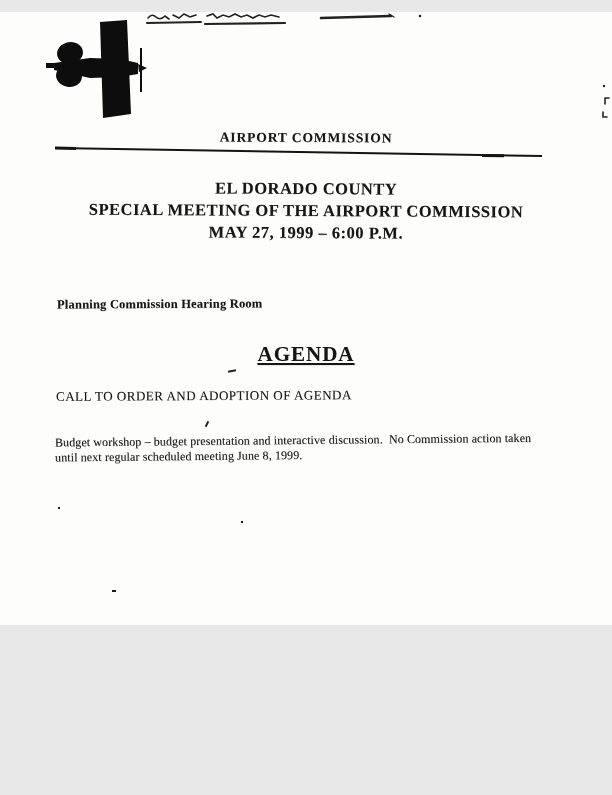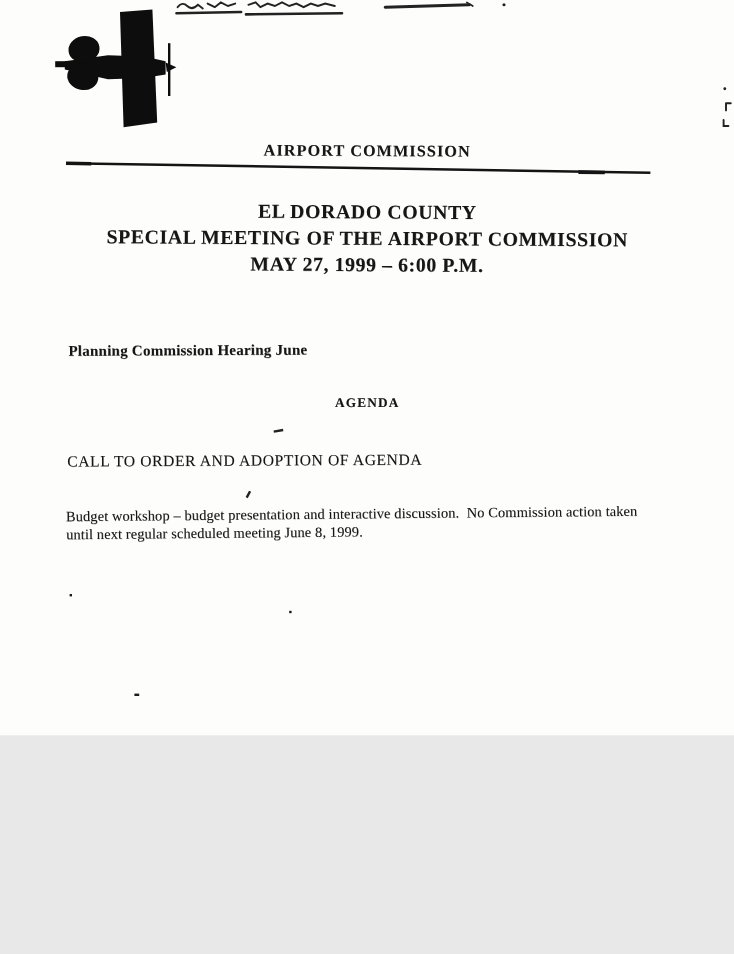--- a/index.html
+++ b/index.html
@@ -1,30 +1,30 @@
 <!DOCTYPE html>
 <html><head>
 <meta charset="utf-8">
 <style>
   html,body{margin:0;padding:0;background:#e8e8e8;}
   .page{
-    position:relative;width:612px;height:613px;margin:0 auto;
+    position:relative;width:612px;height:613px;margin:12px auto;
     background:#fdfdfc;overflow:hidden;
     font-family:"Liberation Serif",serif;color:#161616;
   }
   .abs{position:absolute;}
   .center{left:0;width:100%;text-align:center;}
   .ink{color:#161616;text-shadow:0.3px 0.3px 0 rgba(0,0,0,0.30);}
 
   .header-title{top:118px;font-weight:bold;font-size:13.5px;letter-spacing:0.9px;transform:rotate(0.3deg);}
   .rule-svg{left:52px;top:128px;}
 
   .meeting-title{top:166px;font-weight:bold;font-size:16.5px;line-height:22px;letter-spacing:0.5px;transform:rotate(0.35deg);}
   .location{left:57px;top:256px;font-weight:bold;font-size:12.5px;line-height:14.6px;letter-spacing:0.2px;white-space:pre-wrap;transform:rotate(-0.3deg);}
-  .agenda-heading{top:330px;font-weight:bold;font-size:11px;letter-spacing:1px;}
+  .agenda-heading{top:330px;font-weight:bold;font-size:21px;letter-spacing:1px;text-decoration:underline;}
   .call-to-order{left:56px;top:376px;font-size:13px;letter-spacing:0.5px;transform:rotate(-0.3deg);}
   .workshop{left:55px;top:421px;width:500px;font-size:12px;line-height:14.6px;letter-spacing:0.1px;white-space:pre-wrap;transform:rotate(-0.55deg);}
 
   .speck{position:absolute;width:2px;height:2px;background:#1b1b1b;}
   .tick-mark{position:absolute;background:#222;}
 
   .circled-note{
     left:279px;top:668px;width:44px;height:32px;border:2px solid #161616;
     border-radius:50% 50% 48% 52%;transform:rotate(-14deg);
     display:flex;align-items:center;justify-content:center;
@@ -98,21 +98,21 @@
     <line x1="430" y1="15.4" x2="452" y2="15.8" stroke="#141414" stroke-width="3"></line>
   </svg>
 
   <div class="abs center meeting-title ink">
     <div>EL DORADO COUNTY</div>
     <div>SPECIAL MEETING OF THE AIRPORT COMMISSION</div>
     <div>MAY 27, 1999 – 6:00 P.M.</div>
   </div>
 
   <div class="abs location ink">
-    <div>Planning Commission Hearing June</div>
+    <div>Planning Commission Hearing Room</div>
   </div>
 
   <div class="abs center agenda-heading ink">AGENDA</div>
   <div class="abs call-to-order ink">CALL TO ORDER AND ADOPTION OF AGENDA</div>
   <div class="abs workshop ink">Budget workshop – budget presentation and interactive discussion.  No Commission action taken until next regular scheduled meeting June 8, 1999.</div>
 
   <div class="tick-mark" style="left:228px;top:358px;width:8px;height:1.6px;transform:rotate(-10deg)"></div>
   <div class="tick-mark" style="left:206px;top:409px;width:1.8px;height:6px;transform:rotate(28deg)"></div>
   <div class="speck" style="left:58px;top:495px"></div>
   <div class="speck" style="left:241px;top:509px"></div>

